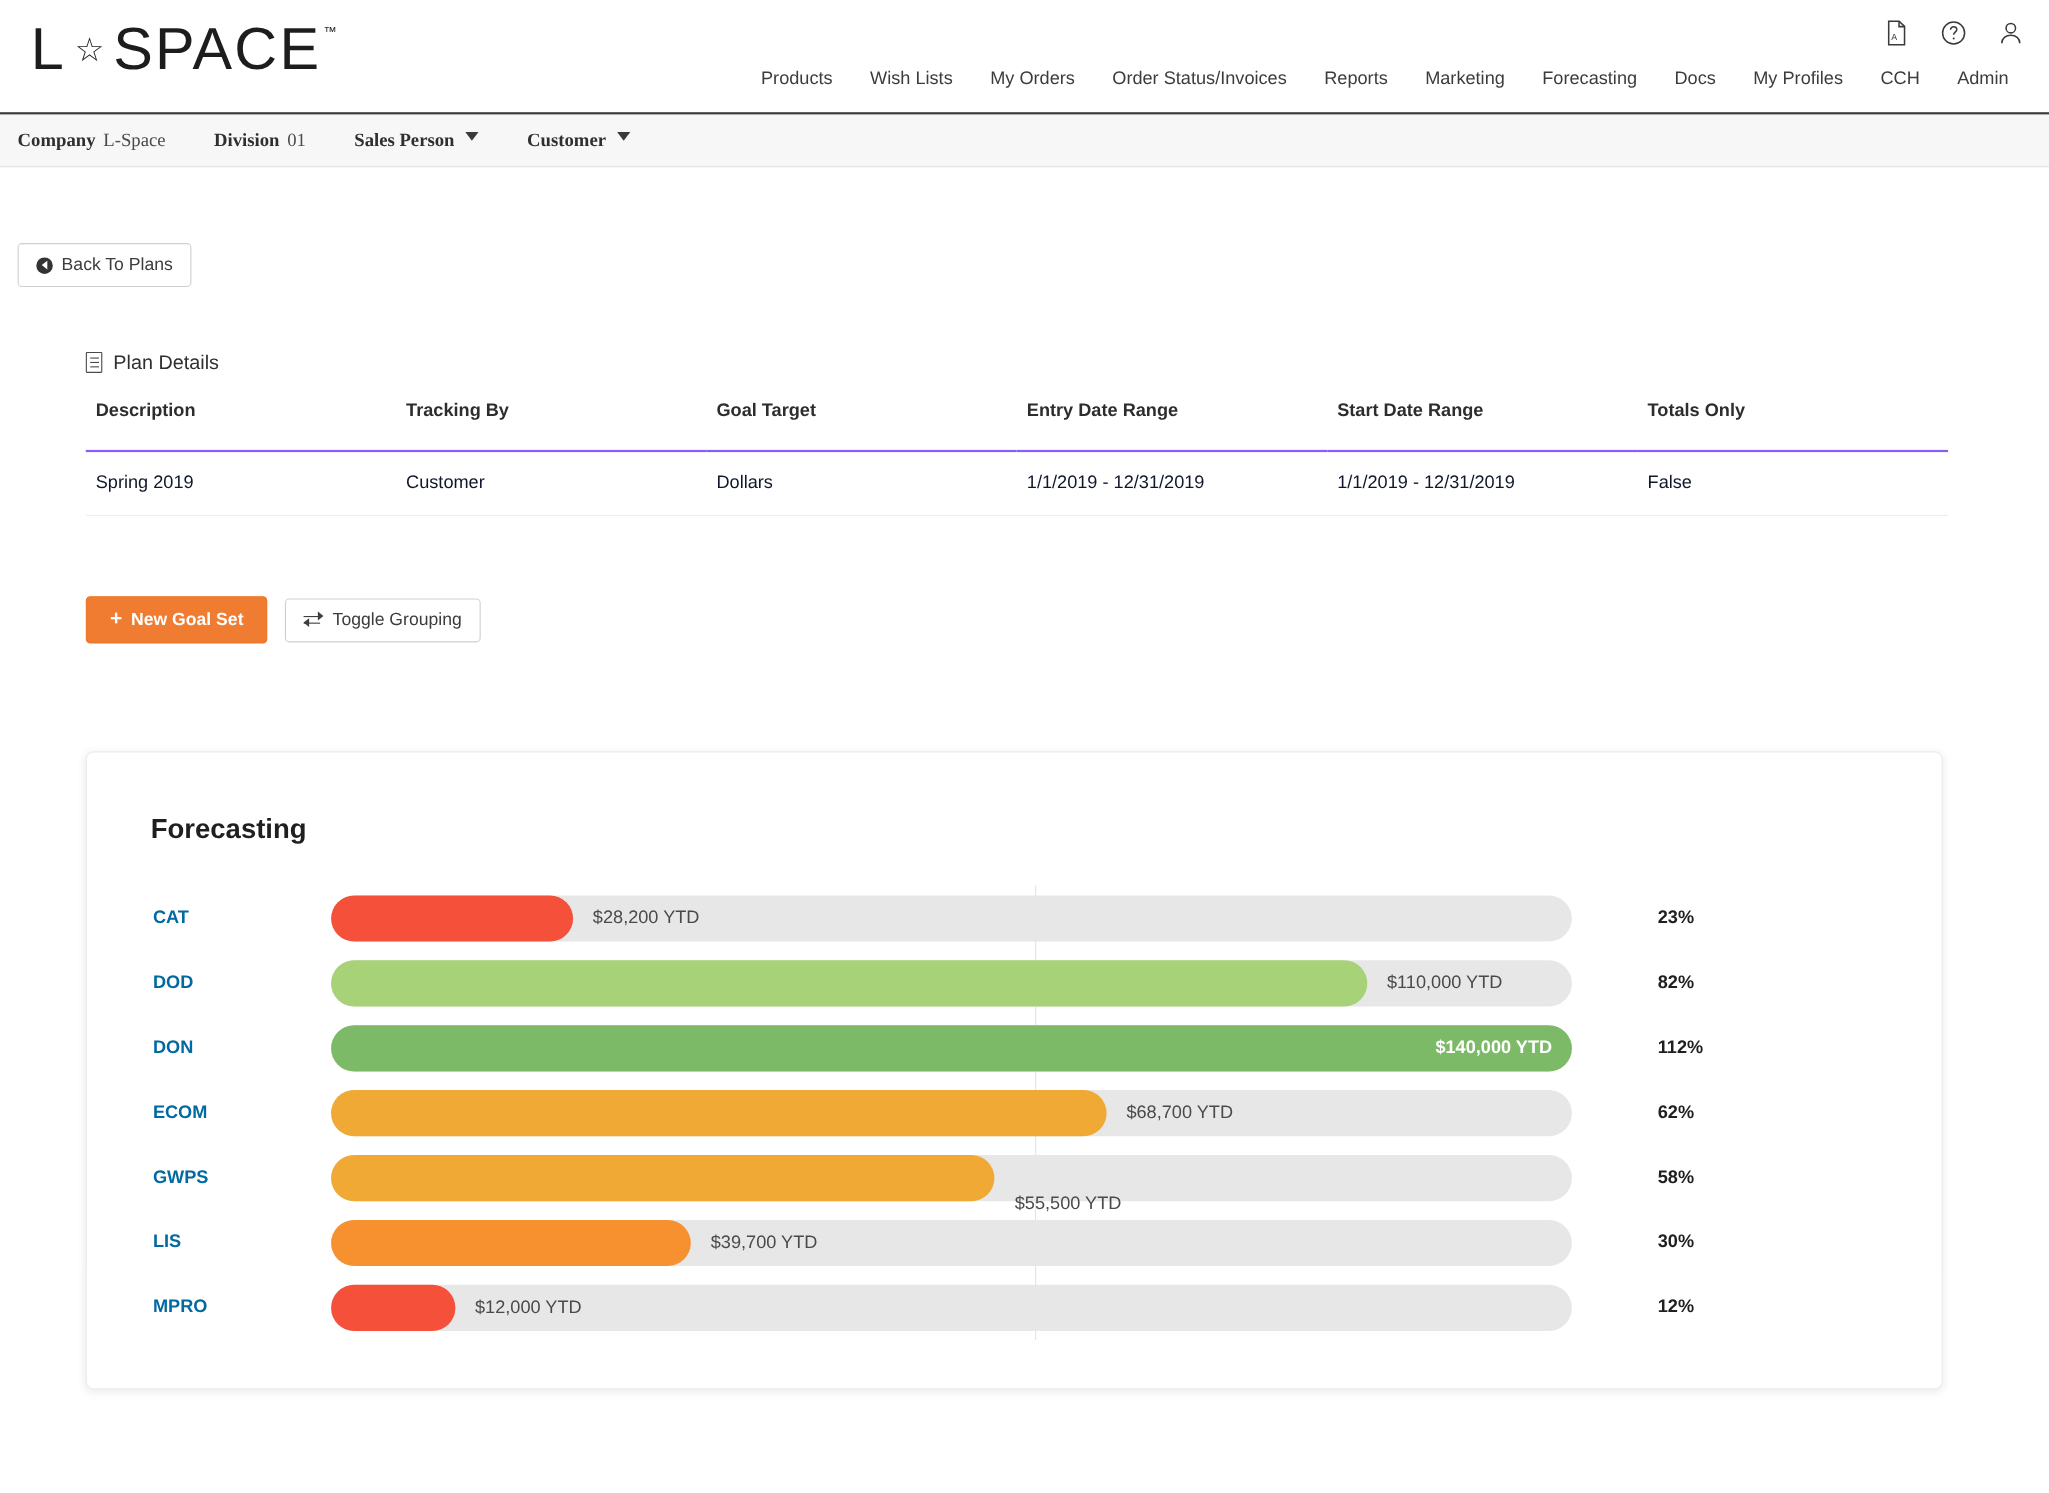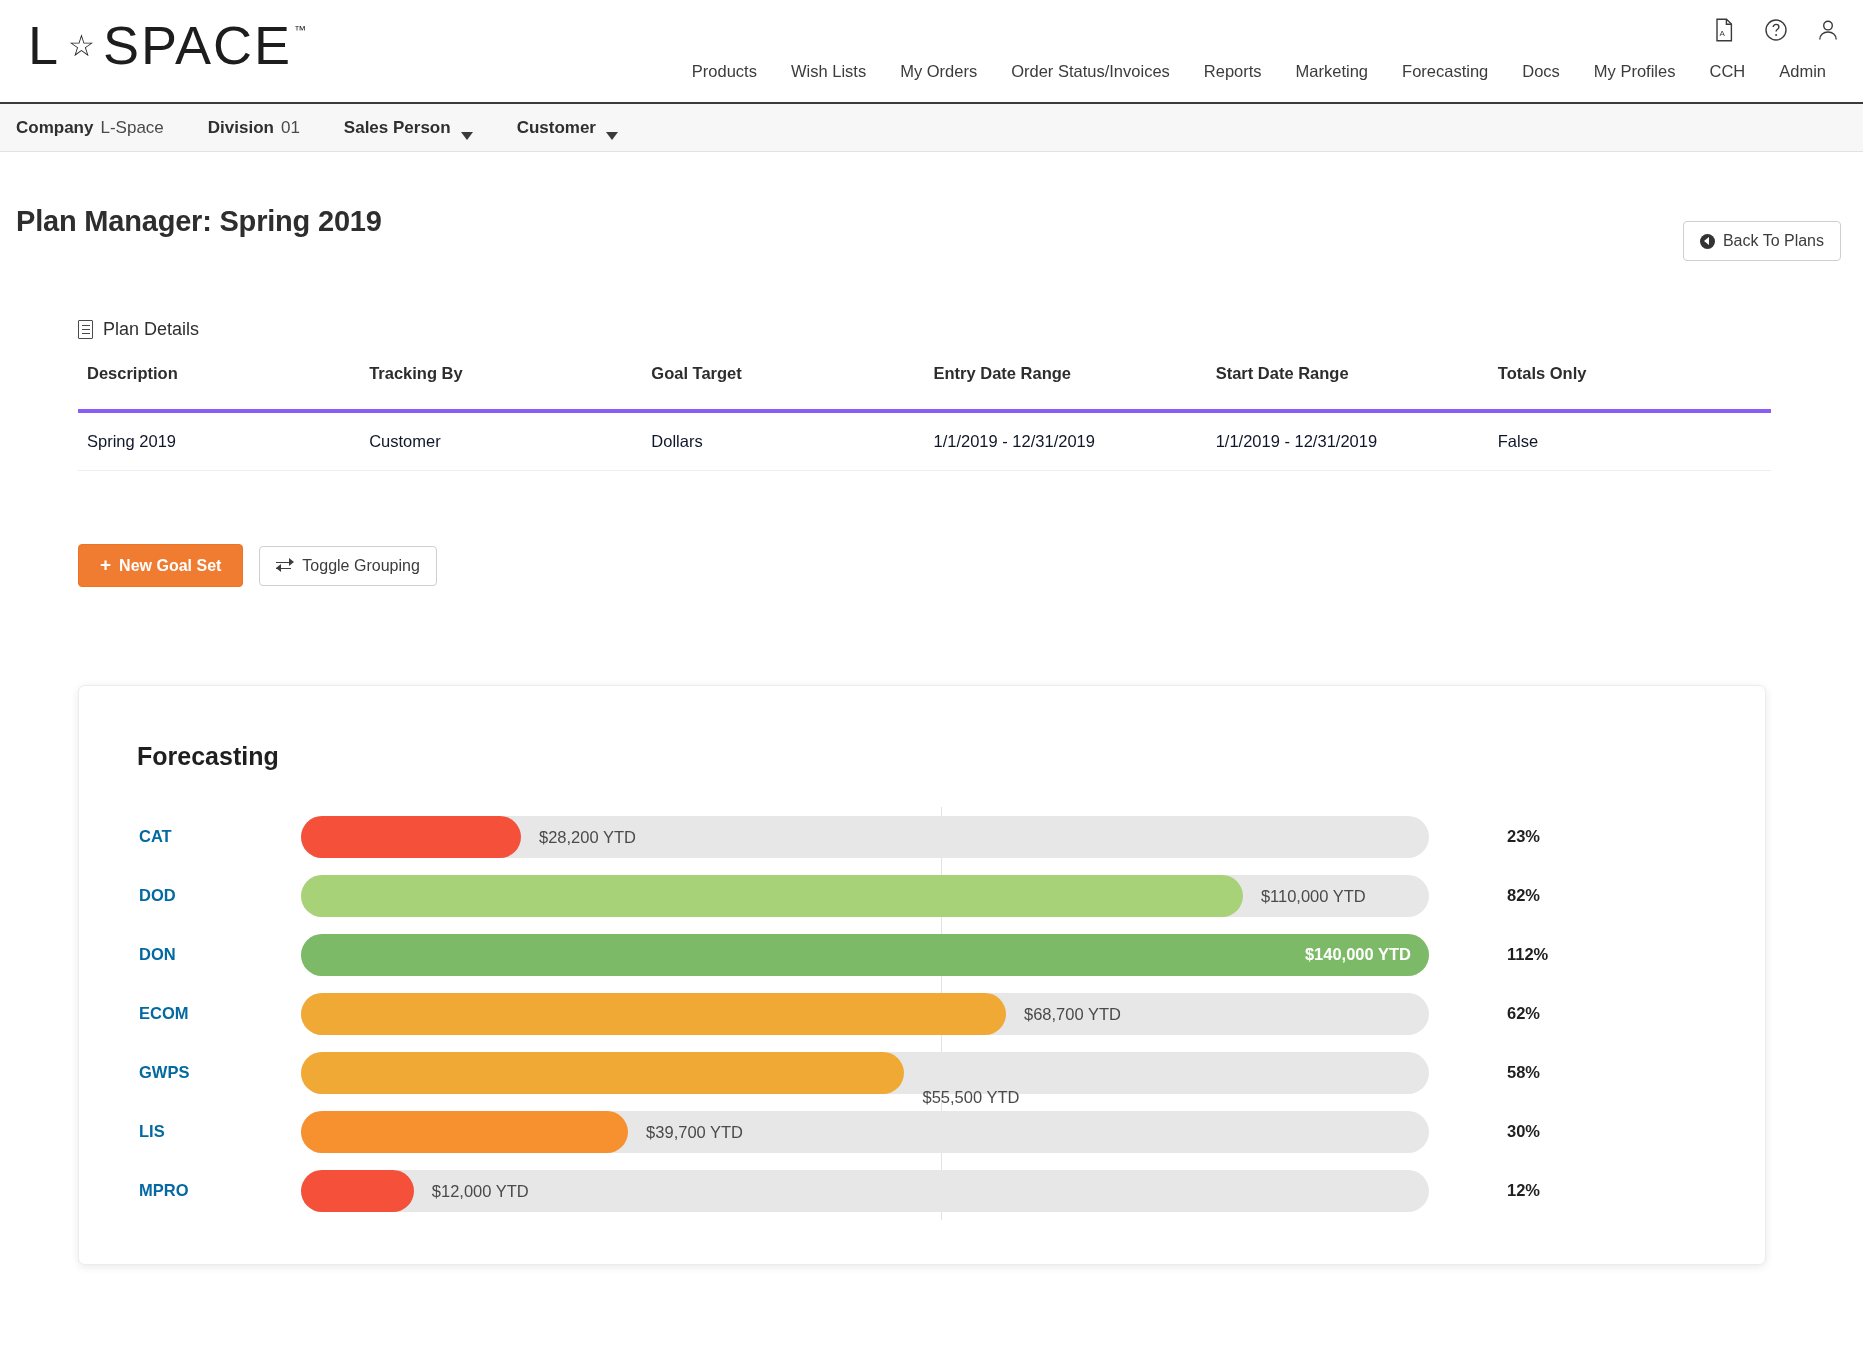--- a/index.html
+++ b/index.html
@@ -87,27 +87,28 @@
     height: 48px;
     background: #f7f7f7;
     border-bottom: 1px solid #e2e2e2;
     display: flex;
     align-items: center;
     padding-left: 16px;
     gap: 0;
   }
   .crumb {
     display: flex;
-    align-items: flex-end;
+    align-items: flex-start;
     gap: 7px;
     padding: 0 22px 0 0;
     margin-right: 22px;
     font-size: 17px;
     white-space: nowrap;
     cursor: pointer;
+    font-family: Liberation Serif, serif;
   }
   .crumb .c-key { font-weight: bold; color: #2f2f2f; }
   .crumb .c-val { color: #4a4a4a; }
   .caret {
     display: inline-block;
     width: 0; height: 0;
     border-left: 6.5px solid transparent;
     border-right: 6.5px solid transparent;
     border-top: 8px solid #3a3a3a;
     margin-left: 3px;
@@ -195,21 +196,21 @@
     width: 100%;
     border-collapse: collapse;
     table-layout: fixed;
   }
   table.details th {
     text-align: left;
     font-size: 16.5px;
     font-weight: bold;
     color: #2d2d2d;
     padding: 0 0 26px 9px;
-    border-bottom: 4px solid #8b5cf6;
+    border-bottom: 2px solid #8b5cf6;
   }
   table.details td {
     text-align: left;
     font-size: 16.5px;
     color: #0f172a;
     padding: 19px 0 19px 9px;
     border-bottom: 1px solid #eeeeee;
   }
 
   .btnrow {
@@ -413,21 +414,20 @@
     <span class="c-key">Sales Person</span>
     <span class="caret"></span>
   </div>
   <div class="crumb">
     <span class="c-key">Customer</span>
     <span class="caret"></span>
   </div>
 </div>
 
 <div class="titlerow">
-  <div class="page-title">Plan Manager: Spring 2019</div>
   <div class="btn btn-plain">
     <span class="ico-circ-left"></span>
     <span>Back To Plans</span>
   </div>
 </div>
 
 <div class="content">
   <div class="panel">
 
     <div class="panel-head">

